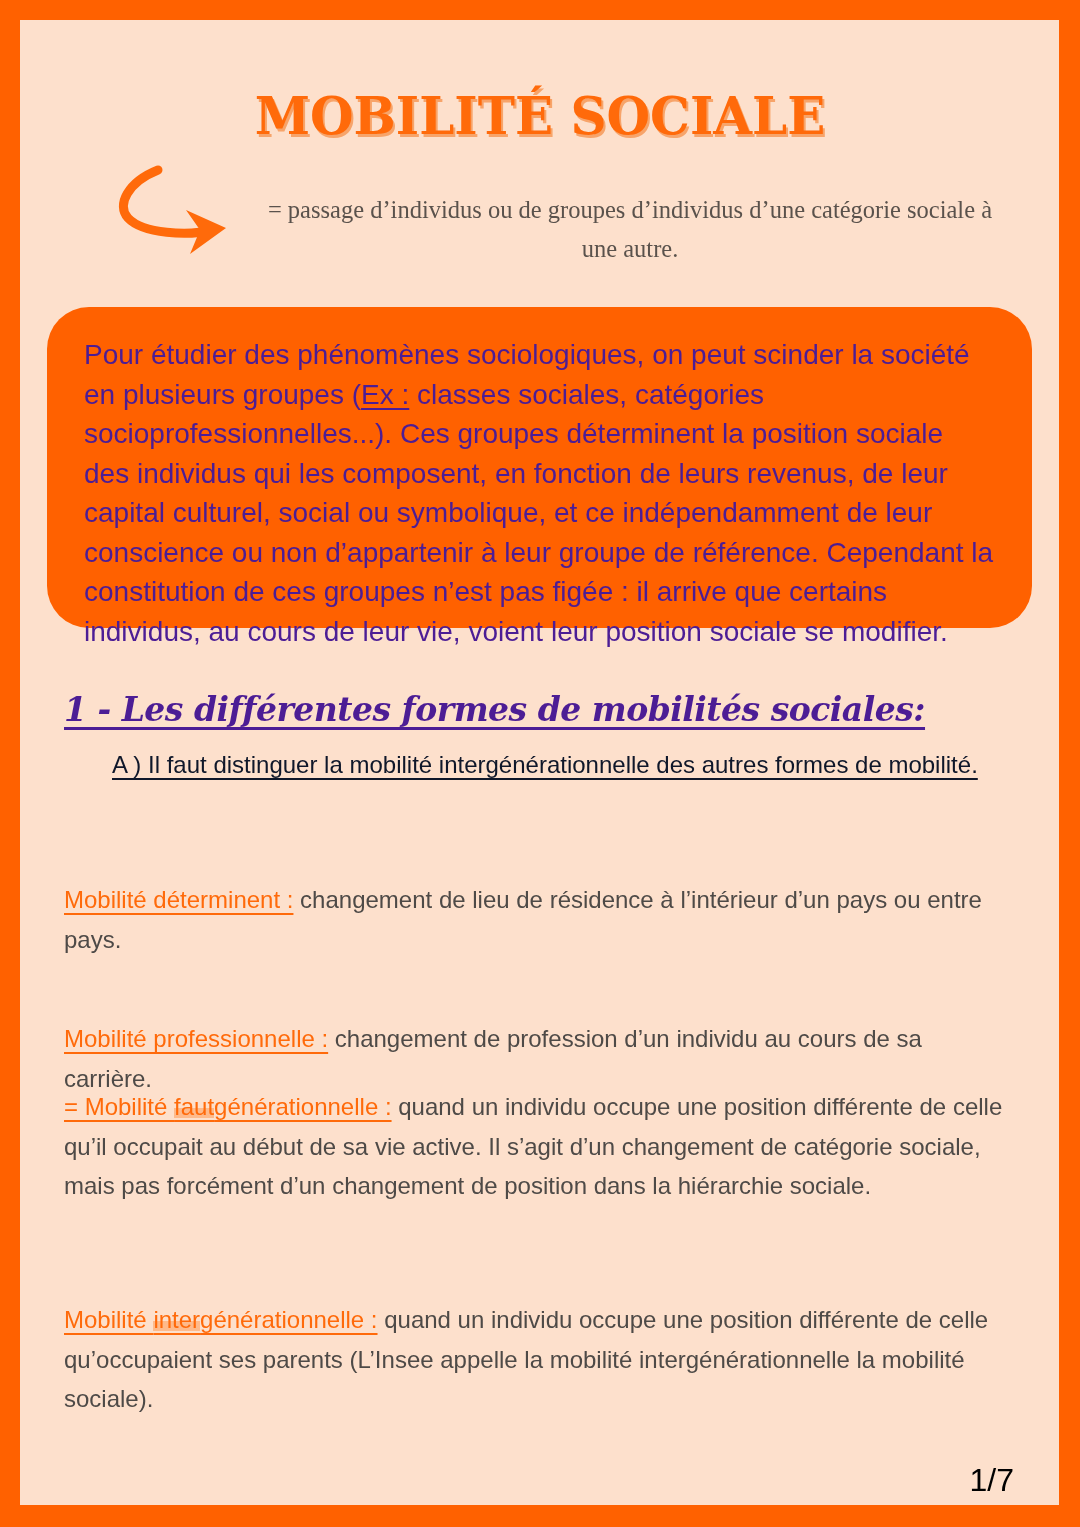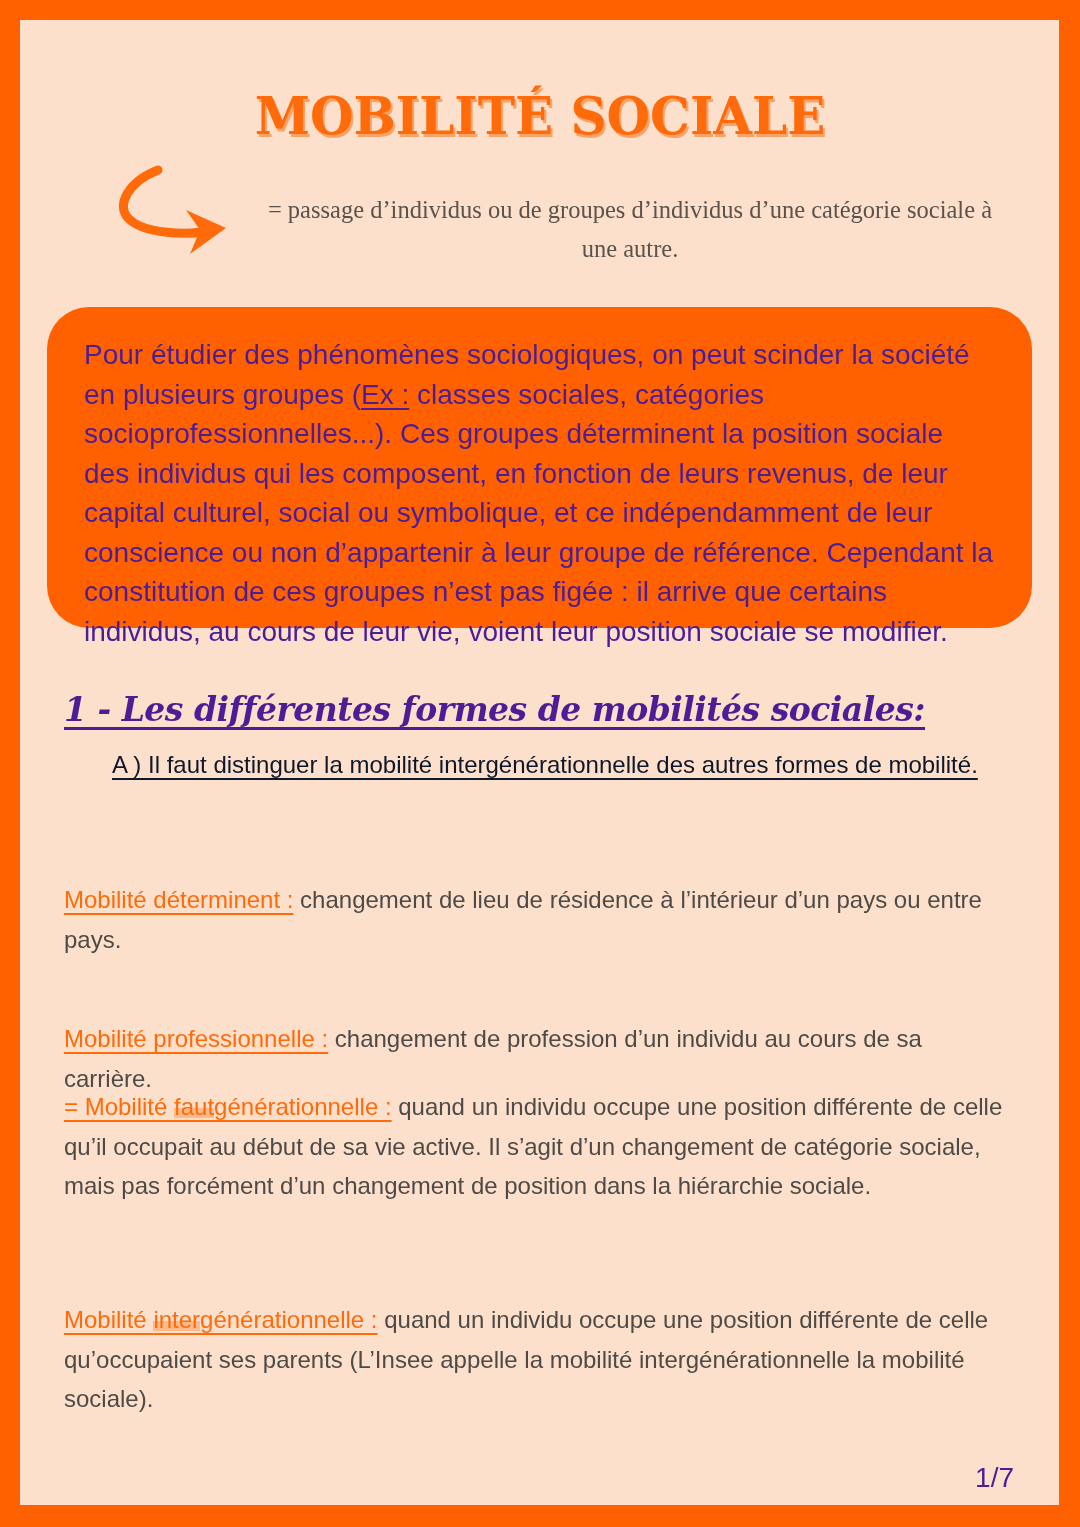--- a/index.html
+++ b/index.html
@@ -122,22 +122,22 @@
       text-decoration-color: #ff6a0a;
     }
     .term .hl {
       background: linear-gradient(to bottom, transparent 55%, rgba(255,140,60,0.45) 55%, rgba(255,140,60,0.45) 92%, transparent 92%);
     }
     .page-number {
       position: absolute;
       right: 66px;
       top: 1462px;
       font-family: "Liberation Sans", "DejaVu Sans", sans-serif;
-      font-size: 28px;
-      color: #4c1d95;
+      font-size: 32px;
+      color: #000000;
     }
   </style>
 </head>
 <body>
 
 <div class="page"></div>
 
 <h1 class="title" style="margin:0;">MOBILITÉ SOCIALE</h1>
 
 <svg class="arrow" viewBox="0 0 125 100">

